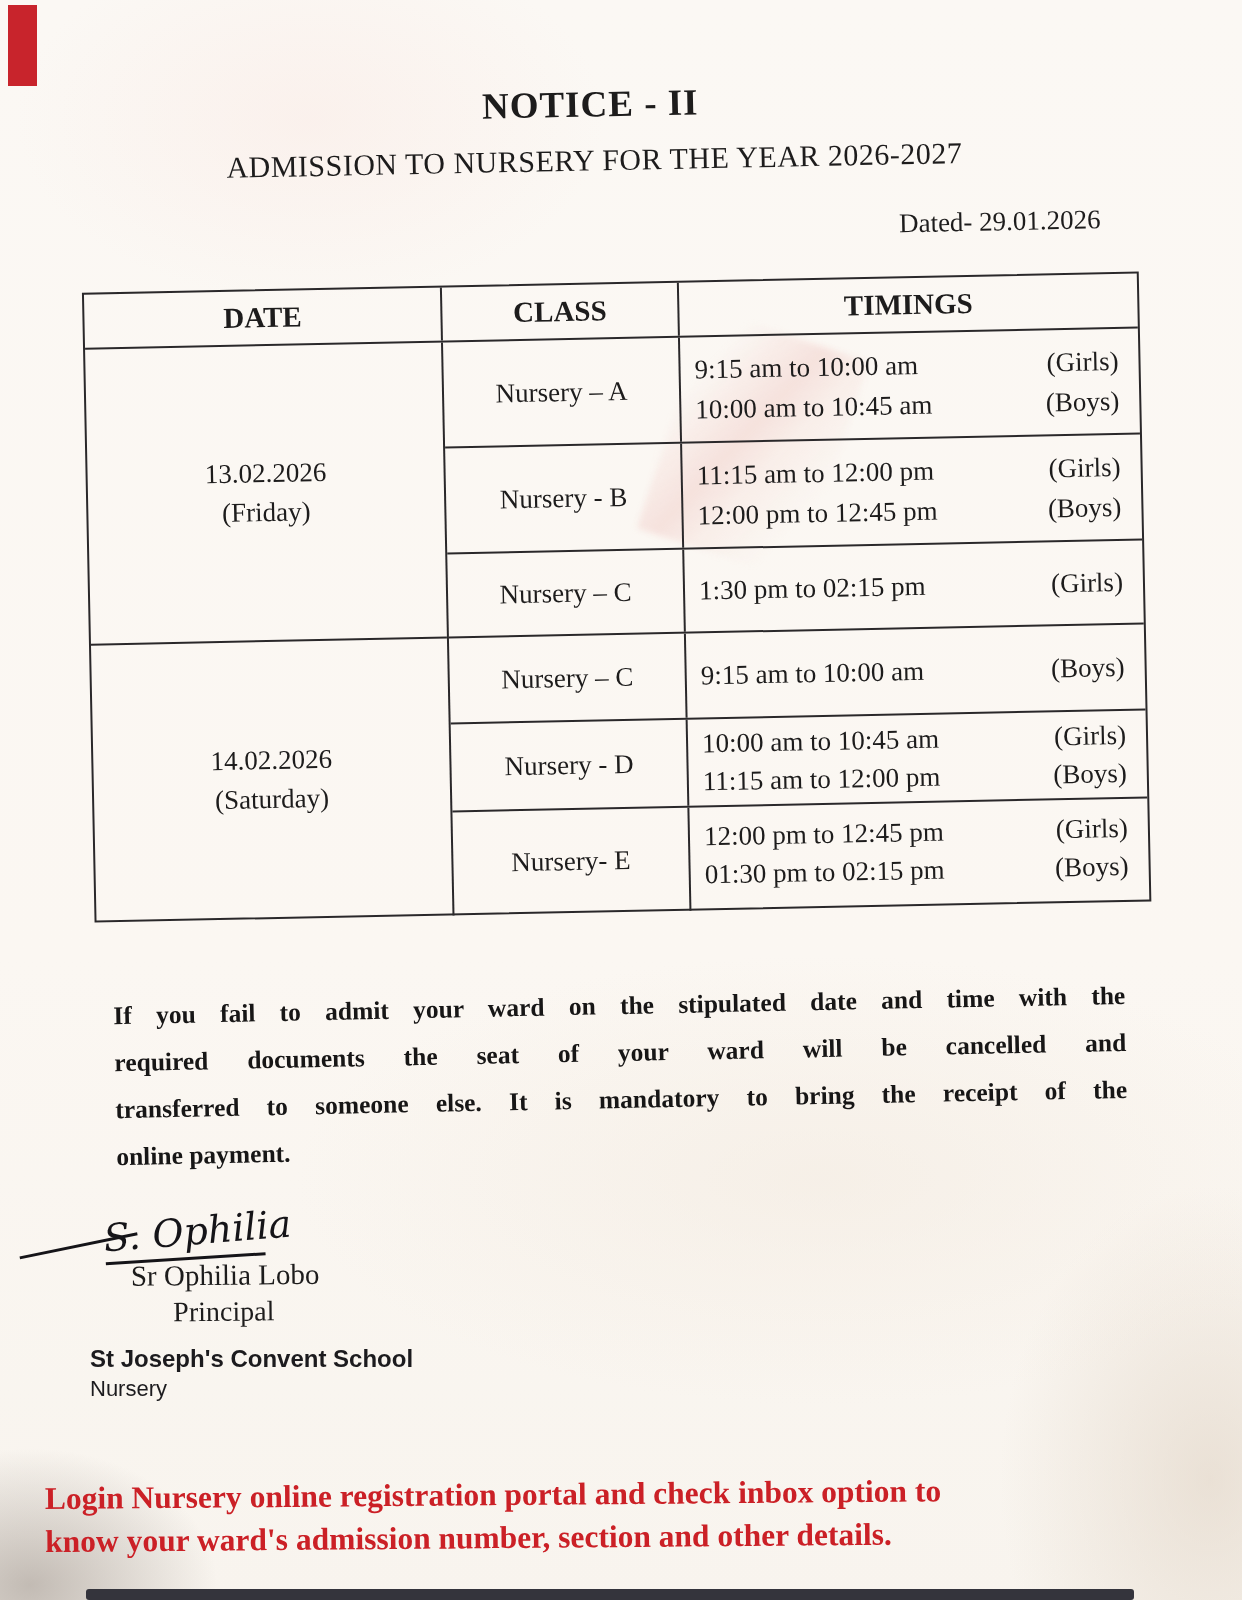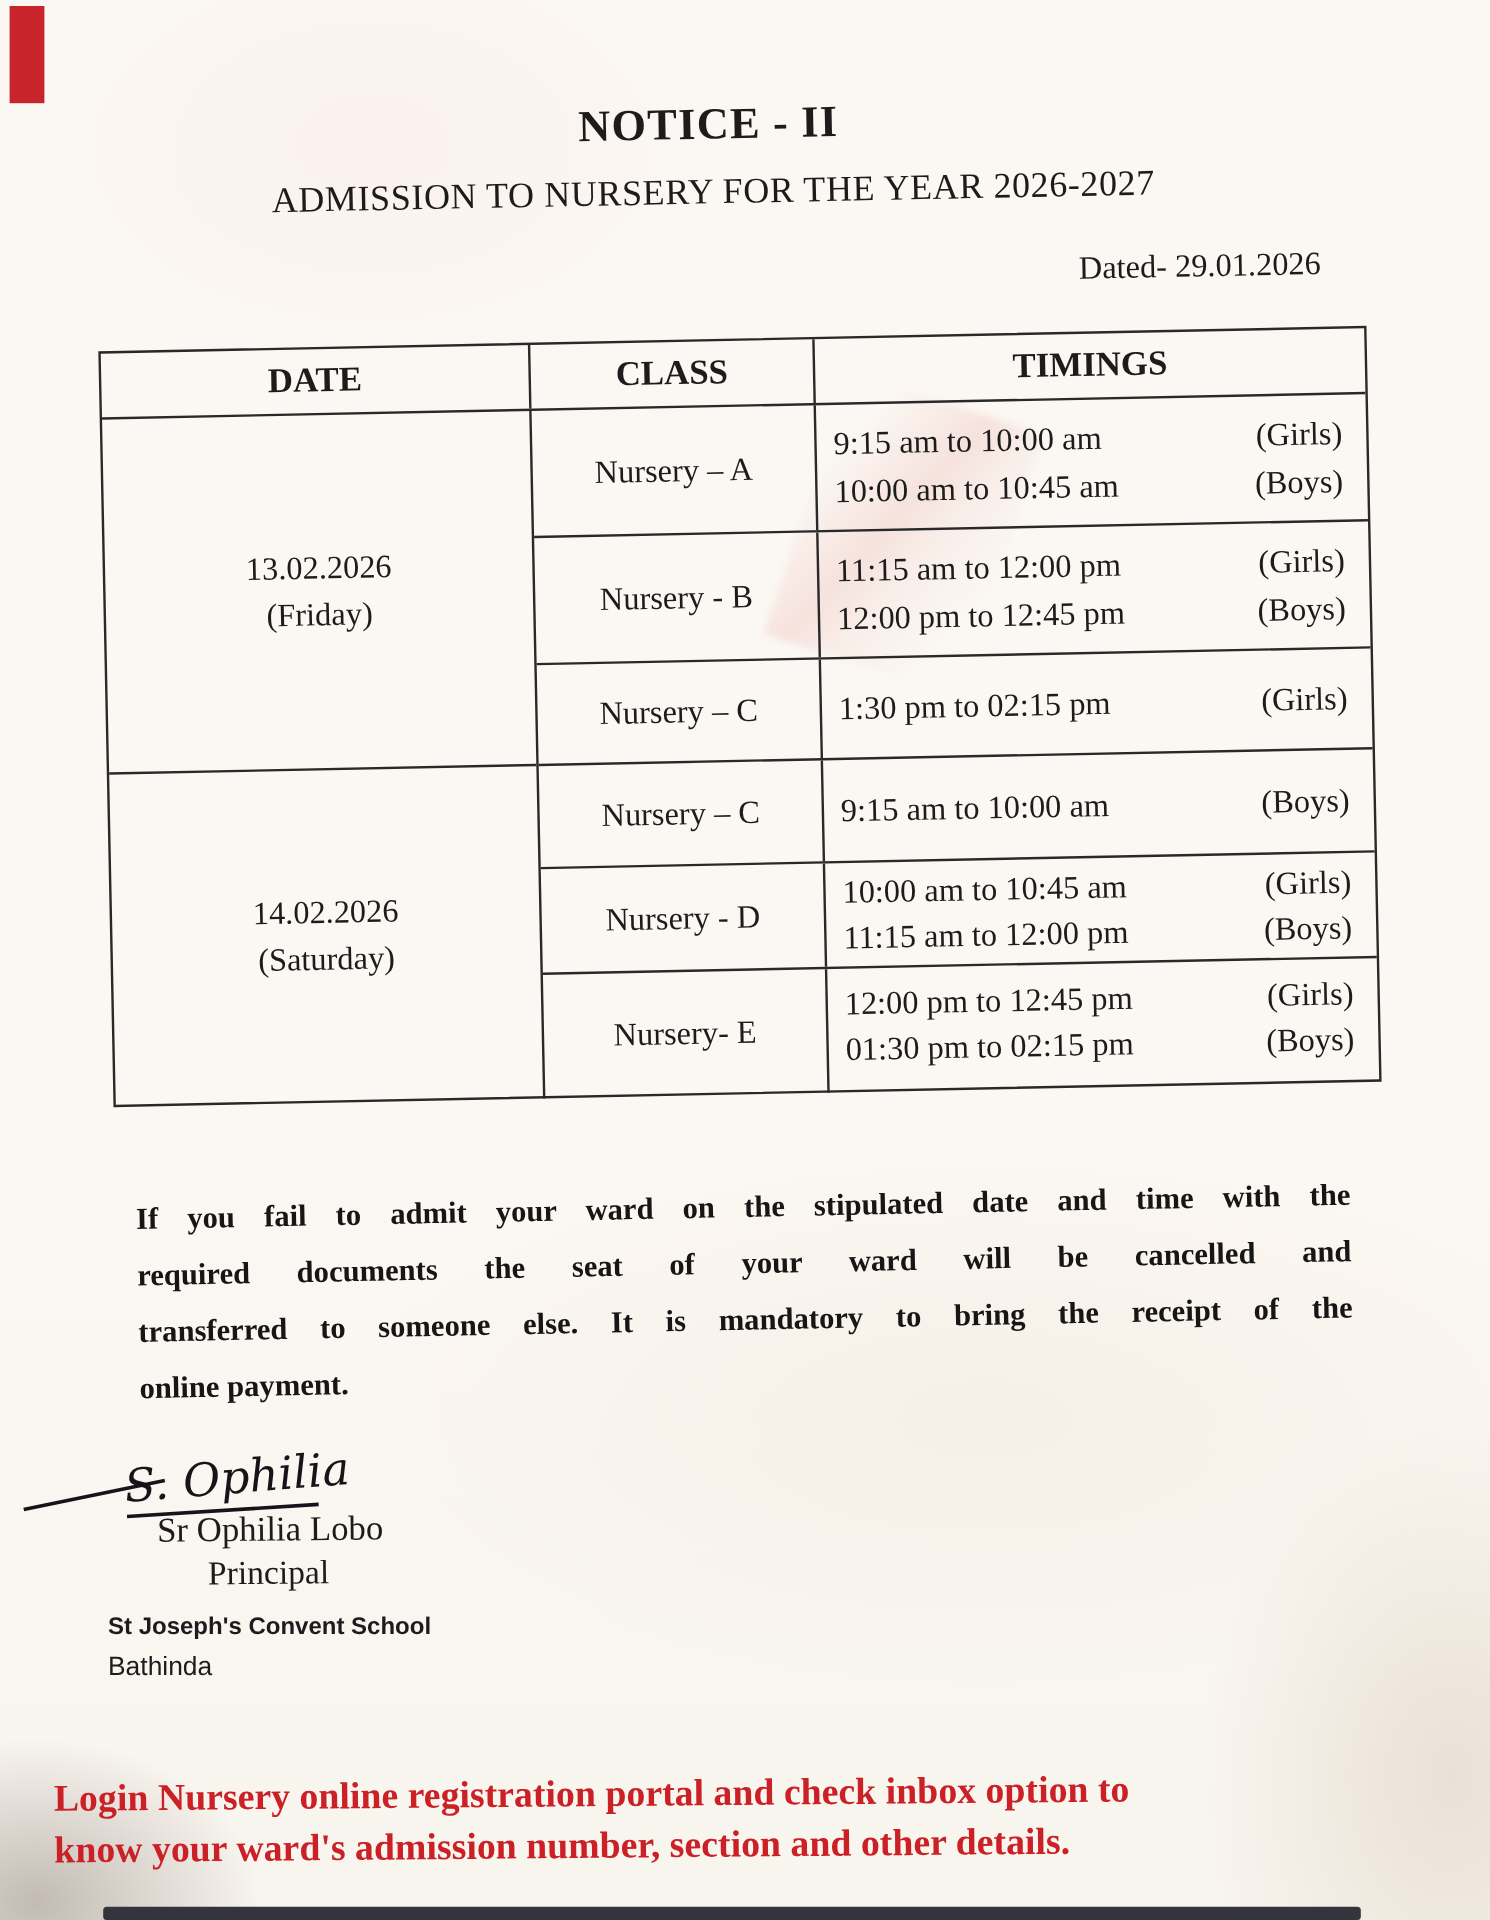--- a/index.html
+++ b/index.html
@@ -59,21 +59,21 @@
   .note .jl{text-align:justify;text-align-last:justify;}
   
   .sig{position:absolute;left:0;top:1190px;width:600px;transform:rotate(-.6deg);}
   .sig-script{position:absolute;left:103px;top:18px;font-size:38px;font-style:italic;
     font-family:"DejaVu Serif", serif;transform:rotate(-4deg);color:#151418;}
   .sig-swash{position:absolute;left:18px;top:52px;width:120px;height:3px;background:#151418;transform:rotate(-11deg);}
   .sig-underline{position:absolute;left:105px;top:66px;width:160px;height:3px;background:#151418;transform:rotate(-3deg);}
   .sig-name{position:absolute;left:130px;top:68px;font-size:29px;}
   .sig-role{position:absolute;left:172px;top:105px;font-size:28px;}
   .school{position:absolute;left:90px;top:1345px;font-family:"Liberation Sans", sans-serif;
-    font-weight:bold;font-size:20px;color:#1c1b1e;}
+    font-weight:bold;font-size:24px;color:#1c1b1e;}
   .city{position:absolute;left:90px;top:1376px;font-family:"Liberation Sans", sans-serif;
     font-size:22px;color:#1c1b1e;}
   
   .footer{position:absolute;left:45px;top:1472px;width:1160px;transform:rotate(-.5deg);
     font-size:31.5px;font-weight:bold;line-height:43px;}
 </style>
 </head>
 <body>
 
 <div class="page">
@@ -194,21 +194,21 @@
 
   <div class="sig">
     <div class="sig-swash"></div>
     <div class="sig-script">S. Ophilia</div>
     <div class="sig-underline"></div>
     <div class="sig-name">Sr Ophilia Lobo</div>
     <div class="sig-role">Principal</div>
   </div>
 
   <div class="school">St Joseph's Convent School</div>
-  <div class="city">Bathinda</div>
+  <div class="city">Nursery</div>
 
   <div class="footer" style="color: rgb(203, 32, 38);">
     <div>Login Nursery online registration portal and check inbox option to</div>
     <div>know your ward's admission number, section and other details.</div>
   </div>
 
   <div class="corner-mark"></div>
   <div class="bottom-bar"></div>
 </div>
 

